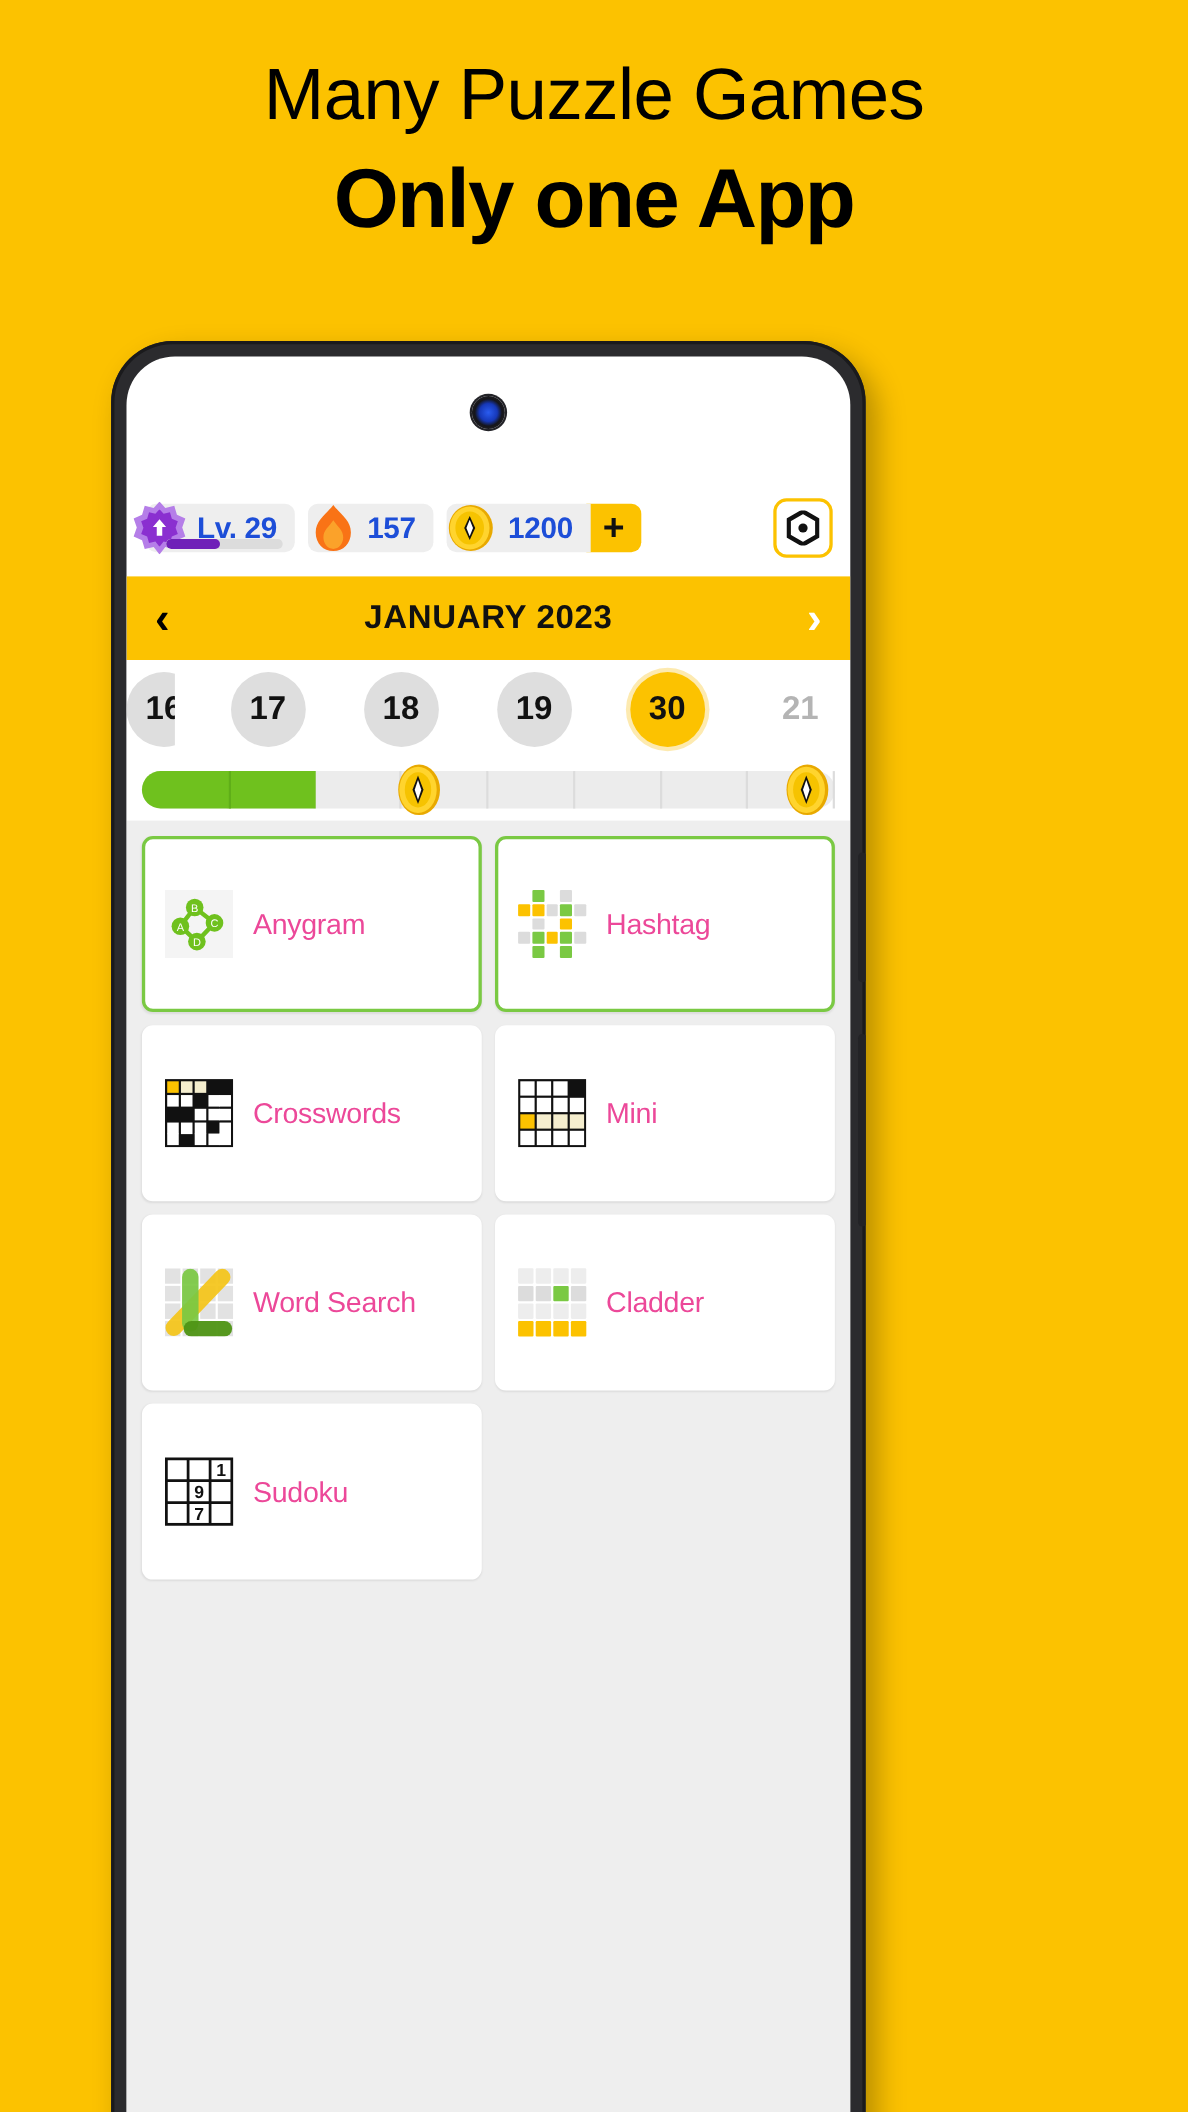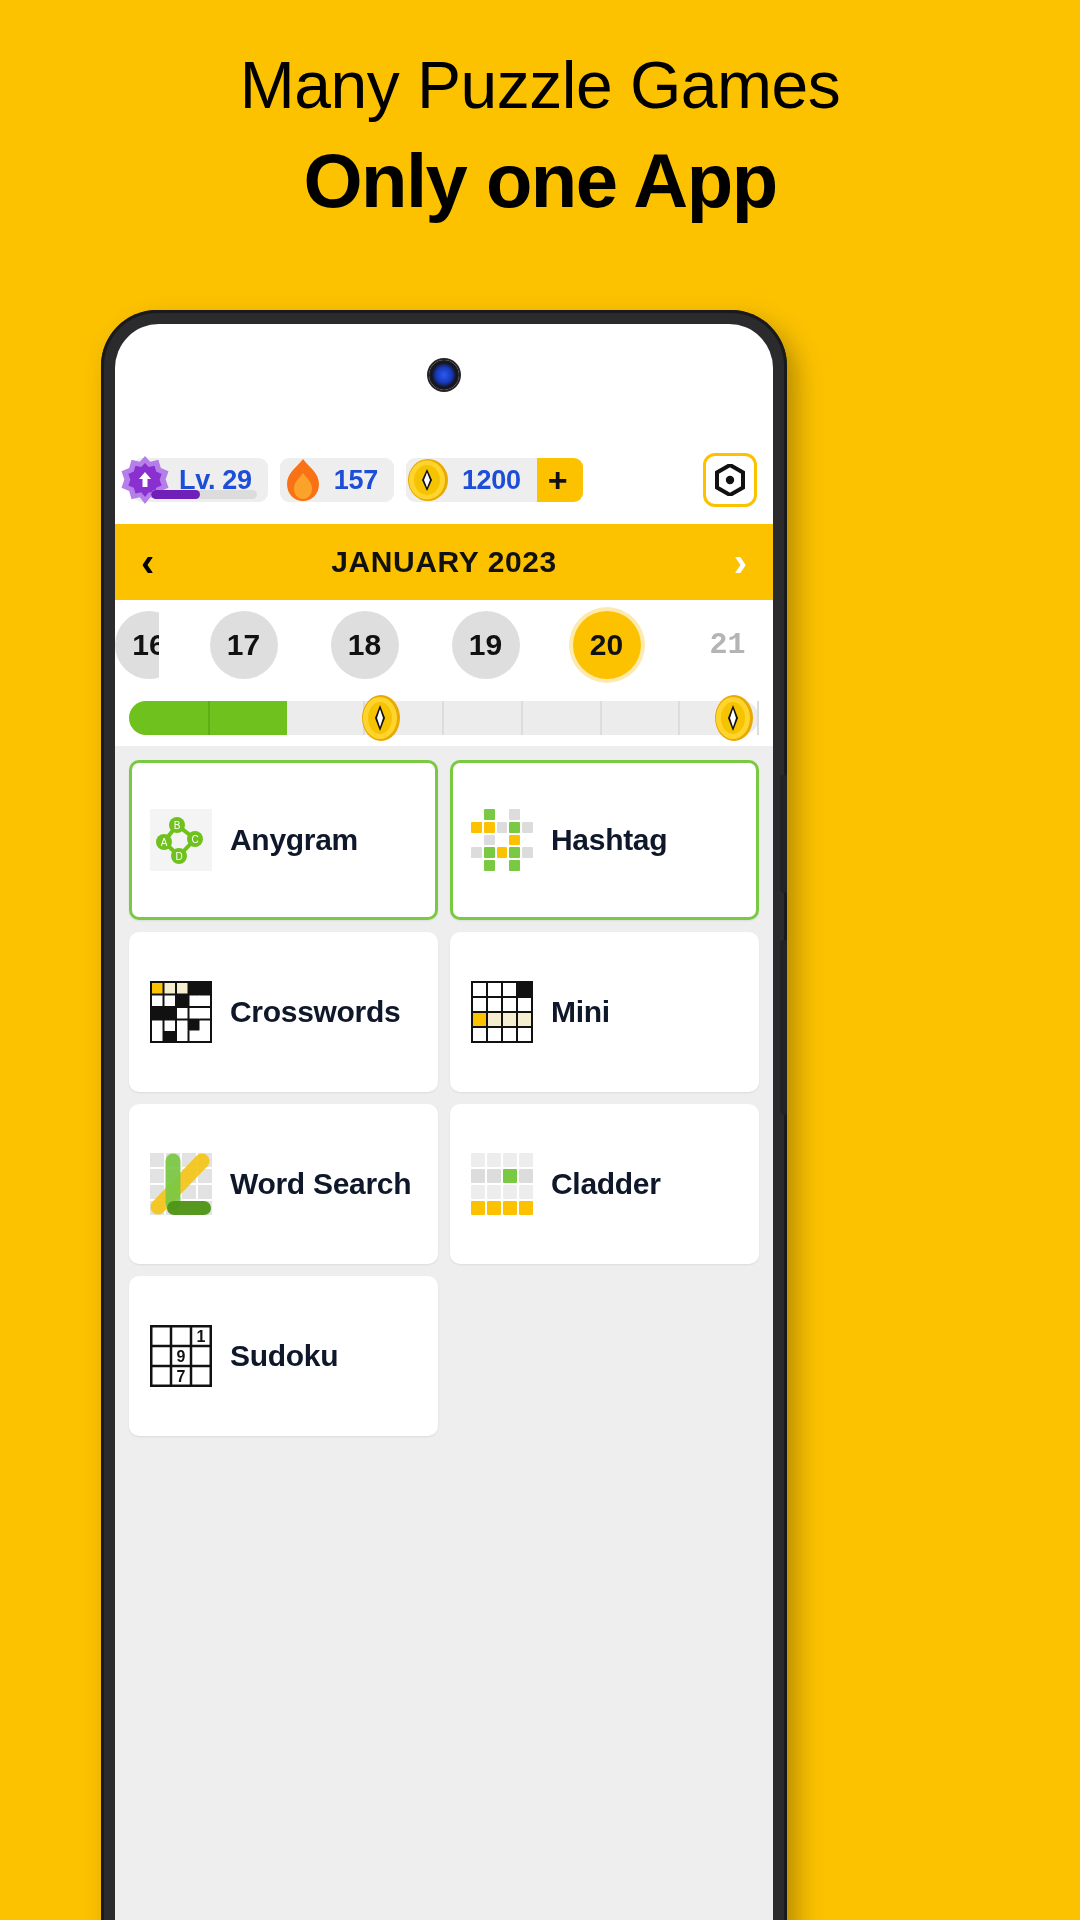--- a/index.html
+++ b/index.html
@@ -205,21 +205,21 @@
     width: 68px; height: 68px;
     border-radius: 50%;
     background: #dedede;
     display: flex; align-items: center; justify-content: center;
   }
   .day.today .bubble {
     background: #FCC200;
     box-shadow: 0 0 0 4px #fdeab0;
   }
   .day.future { color: #b4b4b4; }
-  .day.future .bubble { background: transparent; font-family: Liberation Mono, monospace; }
+  .day.future .bubble { background: transparent; }
   .day.clipped { flex: 0 0 44px; justify-content: flex-end; overflow: hidden; }
   .day.clipped .bubble { margin-right: -24px; }
 
   
   .progwrap {
     position: absolute;
     left: 0; right: 0; top: 366px;
     height: 56px;
     background: #fff;
     display: flex; align-items: center;
@@ -266,23 +266,23 @@
     height: 160px;
     display: flex;
     align-items: center;
     gap: 18px;
     padding: 0 18px;
     border: 3px solid #fff;
     box-shadow: 0 1px 2px rgba(0,0,0,.08);
   }
   .card.done { border-color: #7ac943; }
   .card-label {
-    font-size: 30px;
-    font-weight: 700;
-    color: #0f172a;
+    font-size: 26px;
+    font-weight: 400;
+    color: #ec4899;
     letter-spacing: -0.3px;
   }
   .card-icon { flex: 0 0 62px; width: 62px; height: 62px; }
 
   .mini-grid { display: grid; width: 62px; height: 62px; gap: 2px; }
   .mini-grid i { display: block; border-radius: 1px; background: #dcdcdc; }
 </style>
 </head>
 <body>
 
@@ -360,21 +360,21 @@
           <div class="day past">
             <div class="bubble">17</div>
           </div>
           <div class="day past">
             <div class="bubble">18</div>
           </div>
           <div class="day past">
             <div class="bubble">19</div>
           </div>
           <div class="day today">
-            <div class="bubble">20</div>
+            <div class="bubble">30</div>
           </div>
           <div class="day future">
             <div class="bubble">21</div>
           </div>
           <div class="day future">
             <div class="bubble">36</div>
           </div>
           <div class="day future">
             <div class="bubble">23</div>
           </div>

